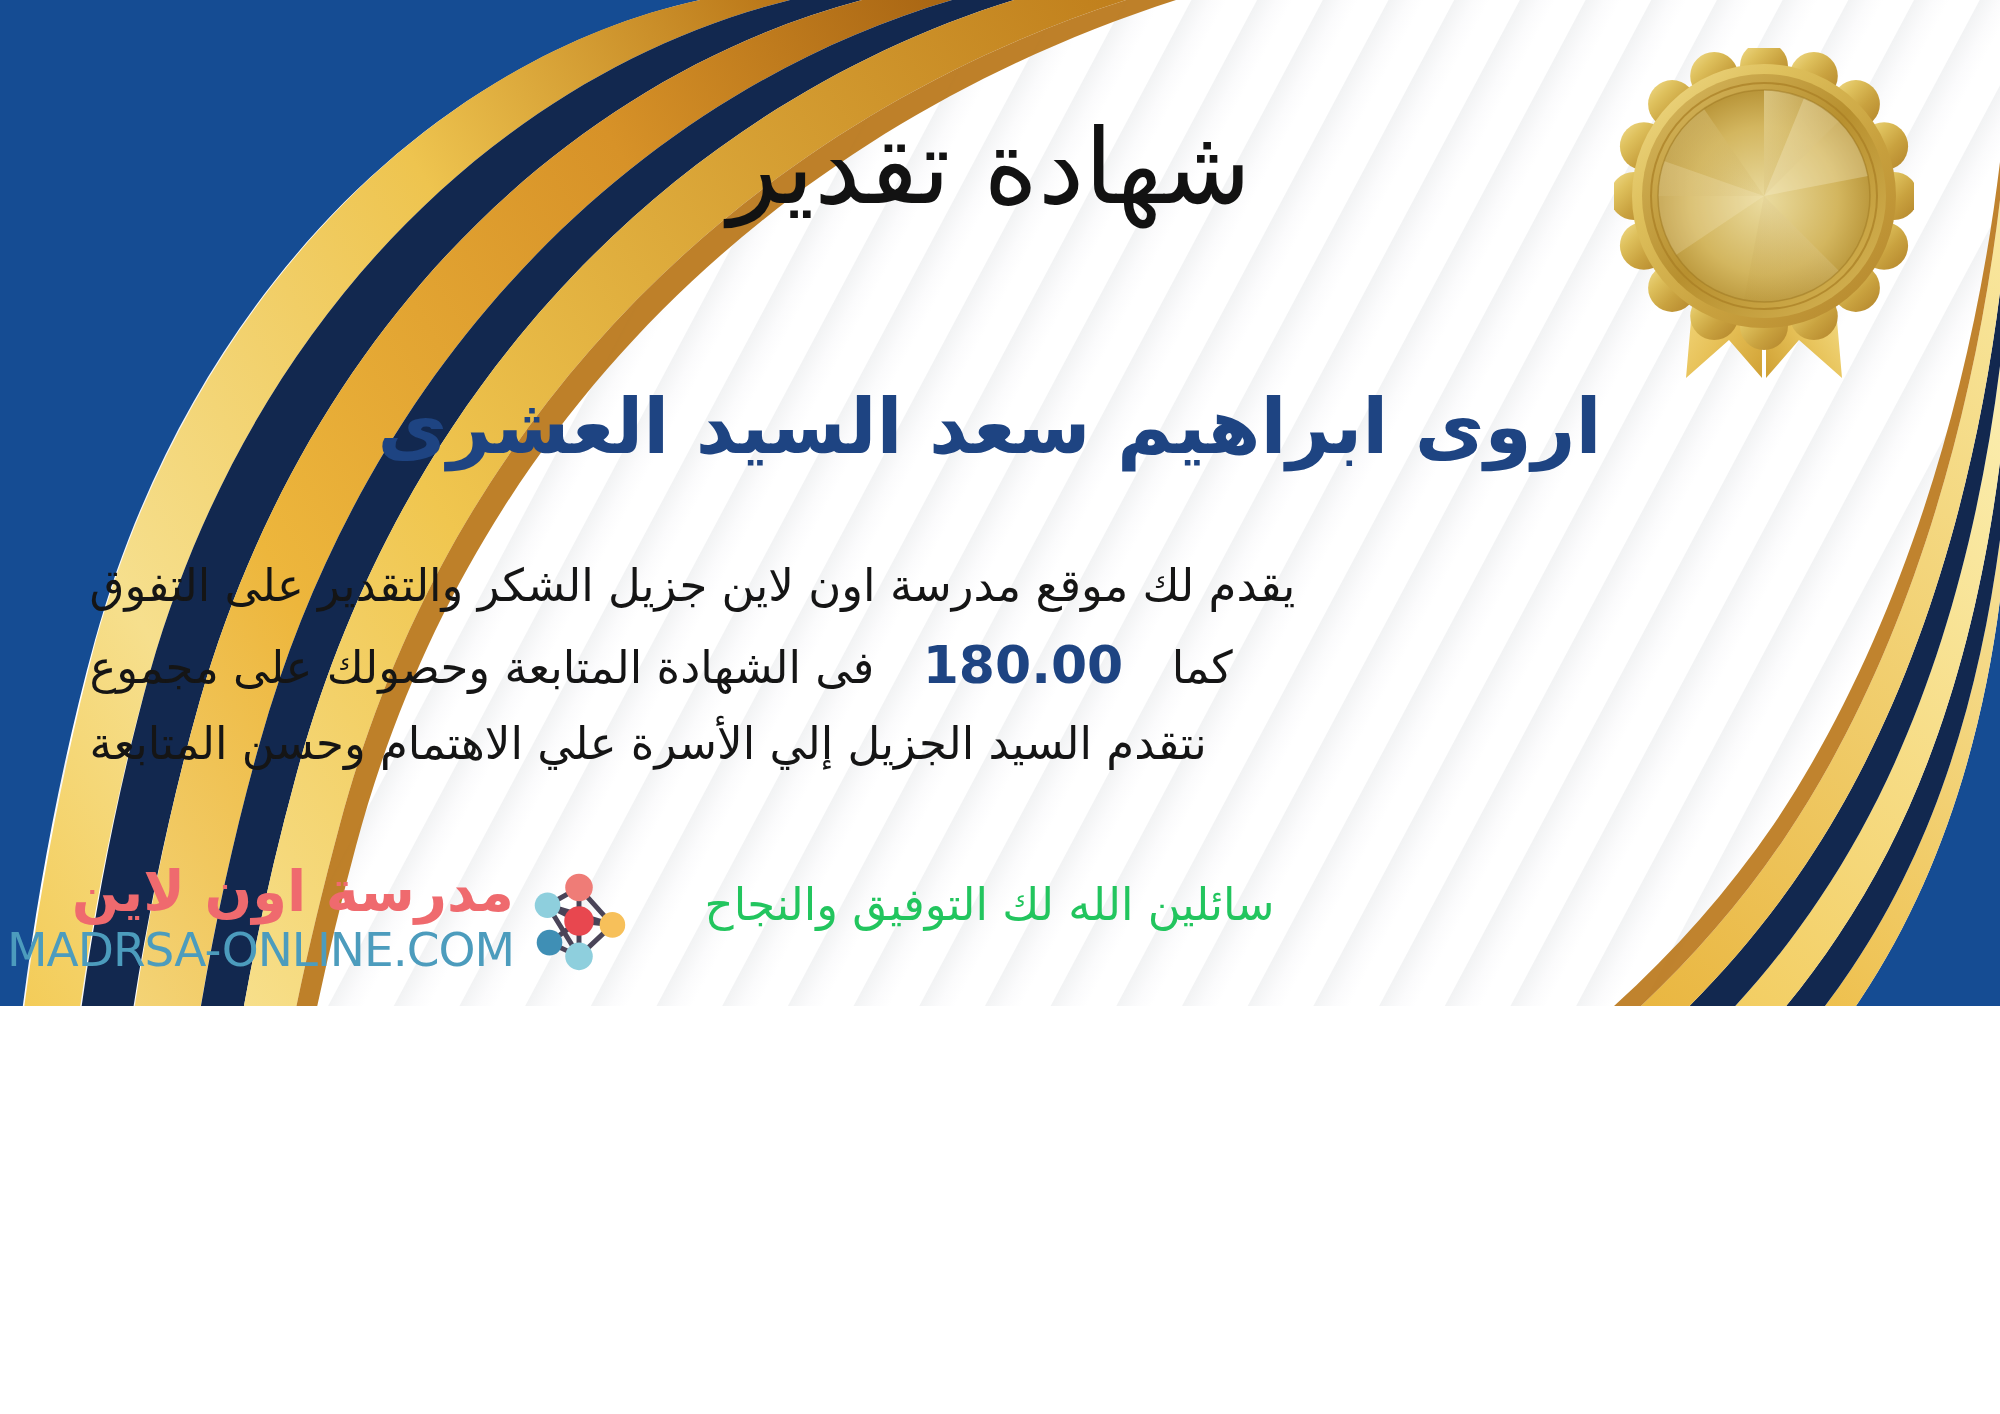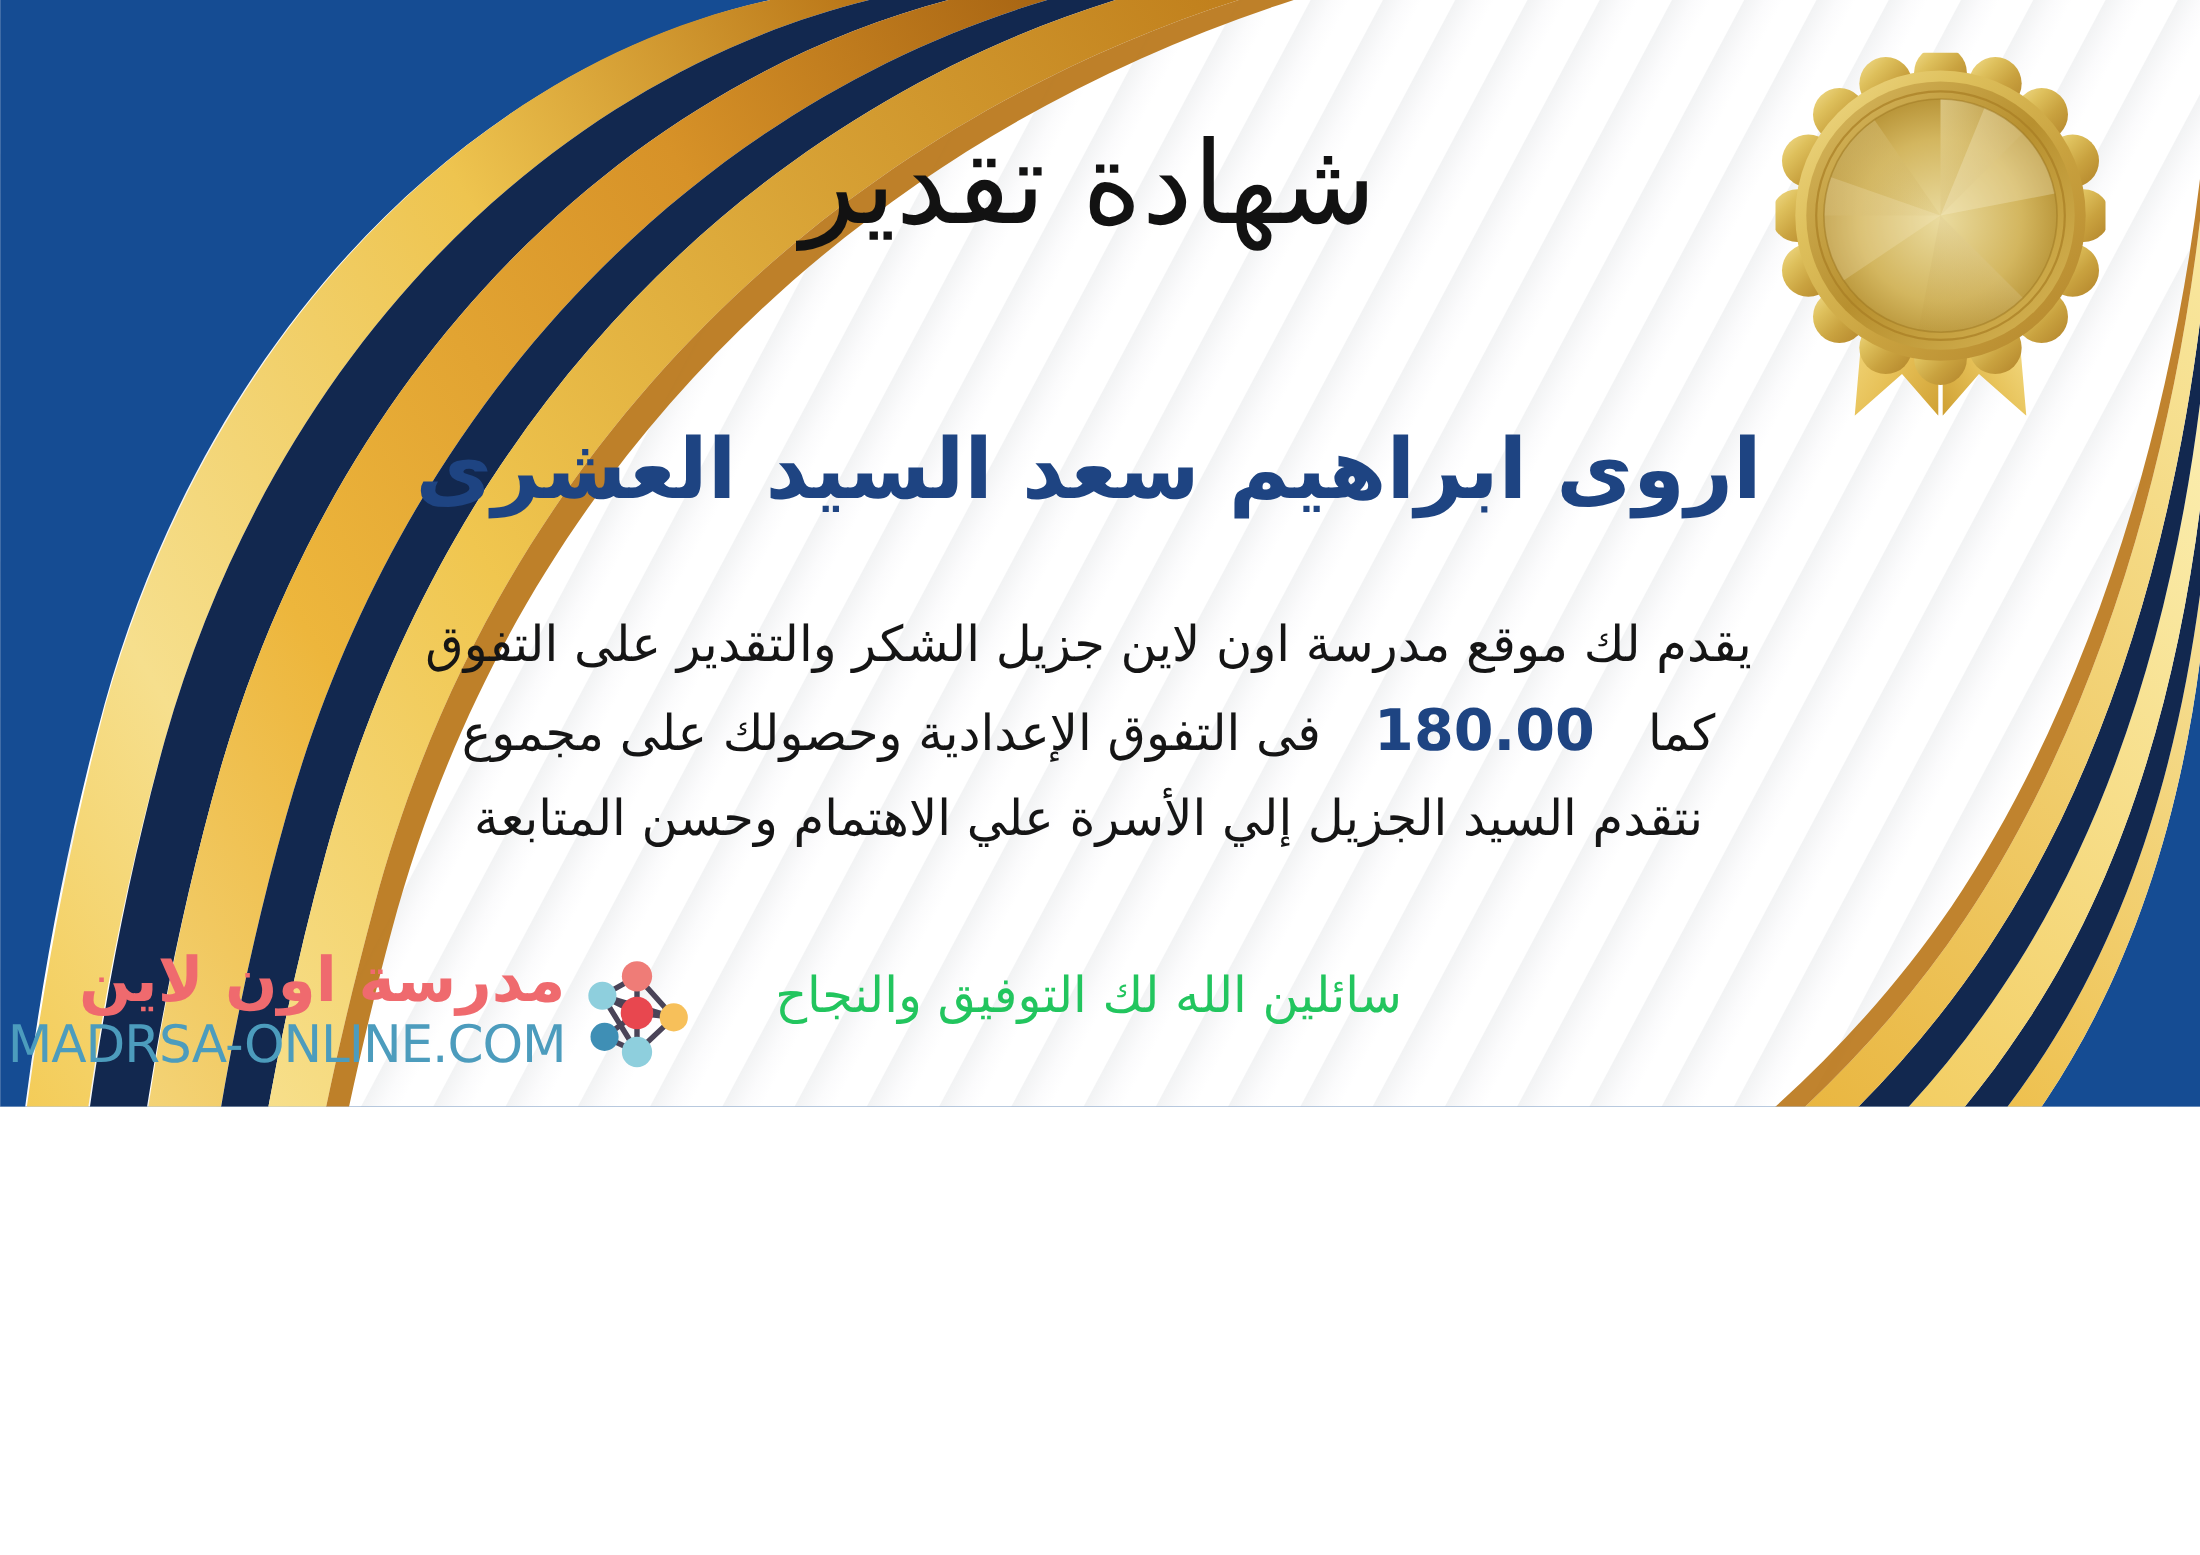--- a/index.html
+++ b/index.html
@@ -70,21 +70,21 @@
     font-weight:700;
     color:#1e4482;
     text-align:center;
     width:100%;
     line-height:1.2;
   }
 
   .body-block{
     margin-top:78px;
     width:1880px;
-    text-align:center;
+    text-align:left;
     color:#151515;
     font-size:45px;
     line-height:1.62;
     padding:0 40px;
     box-sizing:border-box;
   }
   .body-line{
     display:block;
     white-space:nowrap;
   }
@@ -322,21 +322,21 @@
 
     <h1 class="cert-title">شهادة تقدير</h1>
 
     <div class="recipient-name">اروى ابراهيم سعد السيد العشرى</div>
 
     <div class="body-block">
       <span class="body-line">يقدم لك موقع مدرسة اون لاين جزيل الشكر  والتقدير على التفوق</span>
       <span class="body-line">
         <span>كما</span>
         <span class="grade-value">180.00</span>
-        <span>فى التفوق الإعدادية وحصولك على مجموع</span>
+        <span>فى الشهادة المتابعة وحصولك على مجموع</span>
       </span>
       <span class="body-line">نتقدم  السيد الجزيل إلي الأسرة علي الاهتمام وحسن المتابعة</span>
     </div>
 
     <div class="closing-line">سائلين الله لك التوفيق  والنجاح</div>
   </div>
 
   <div class="brand">
     <div class="brand-text">
       <div class="brand-ar">مدرسة اون لاين</div>

